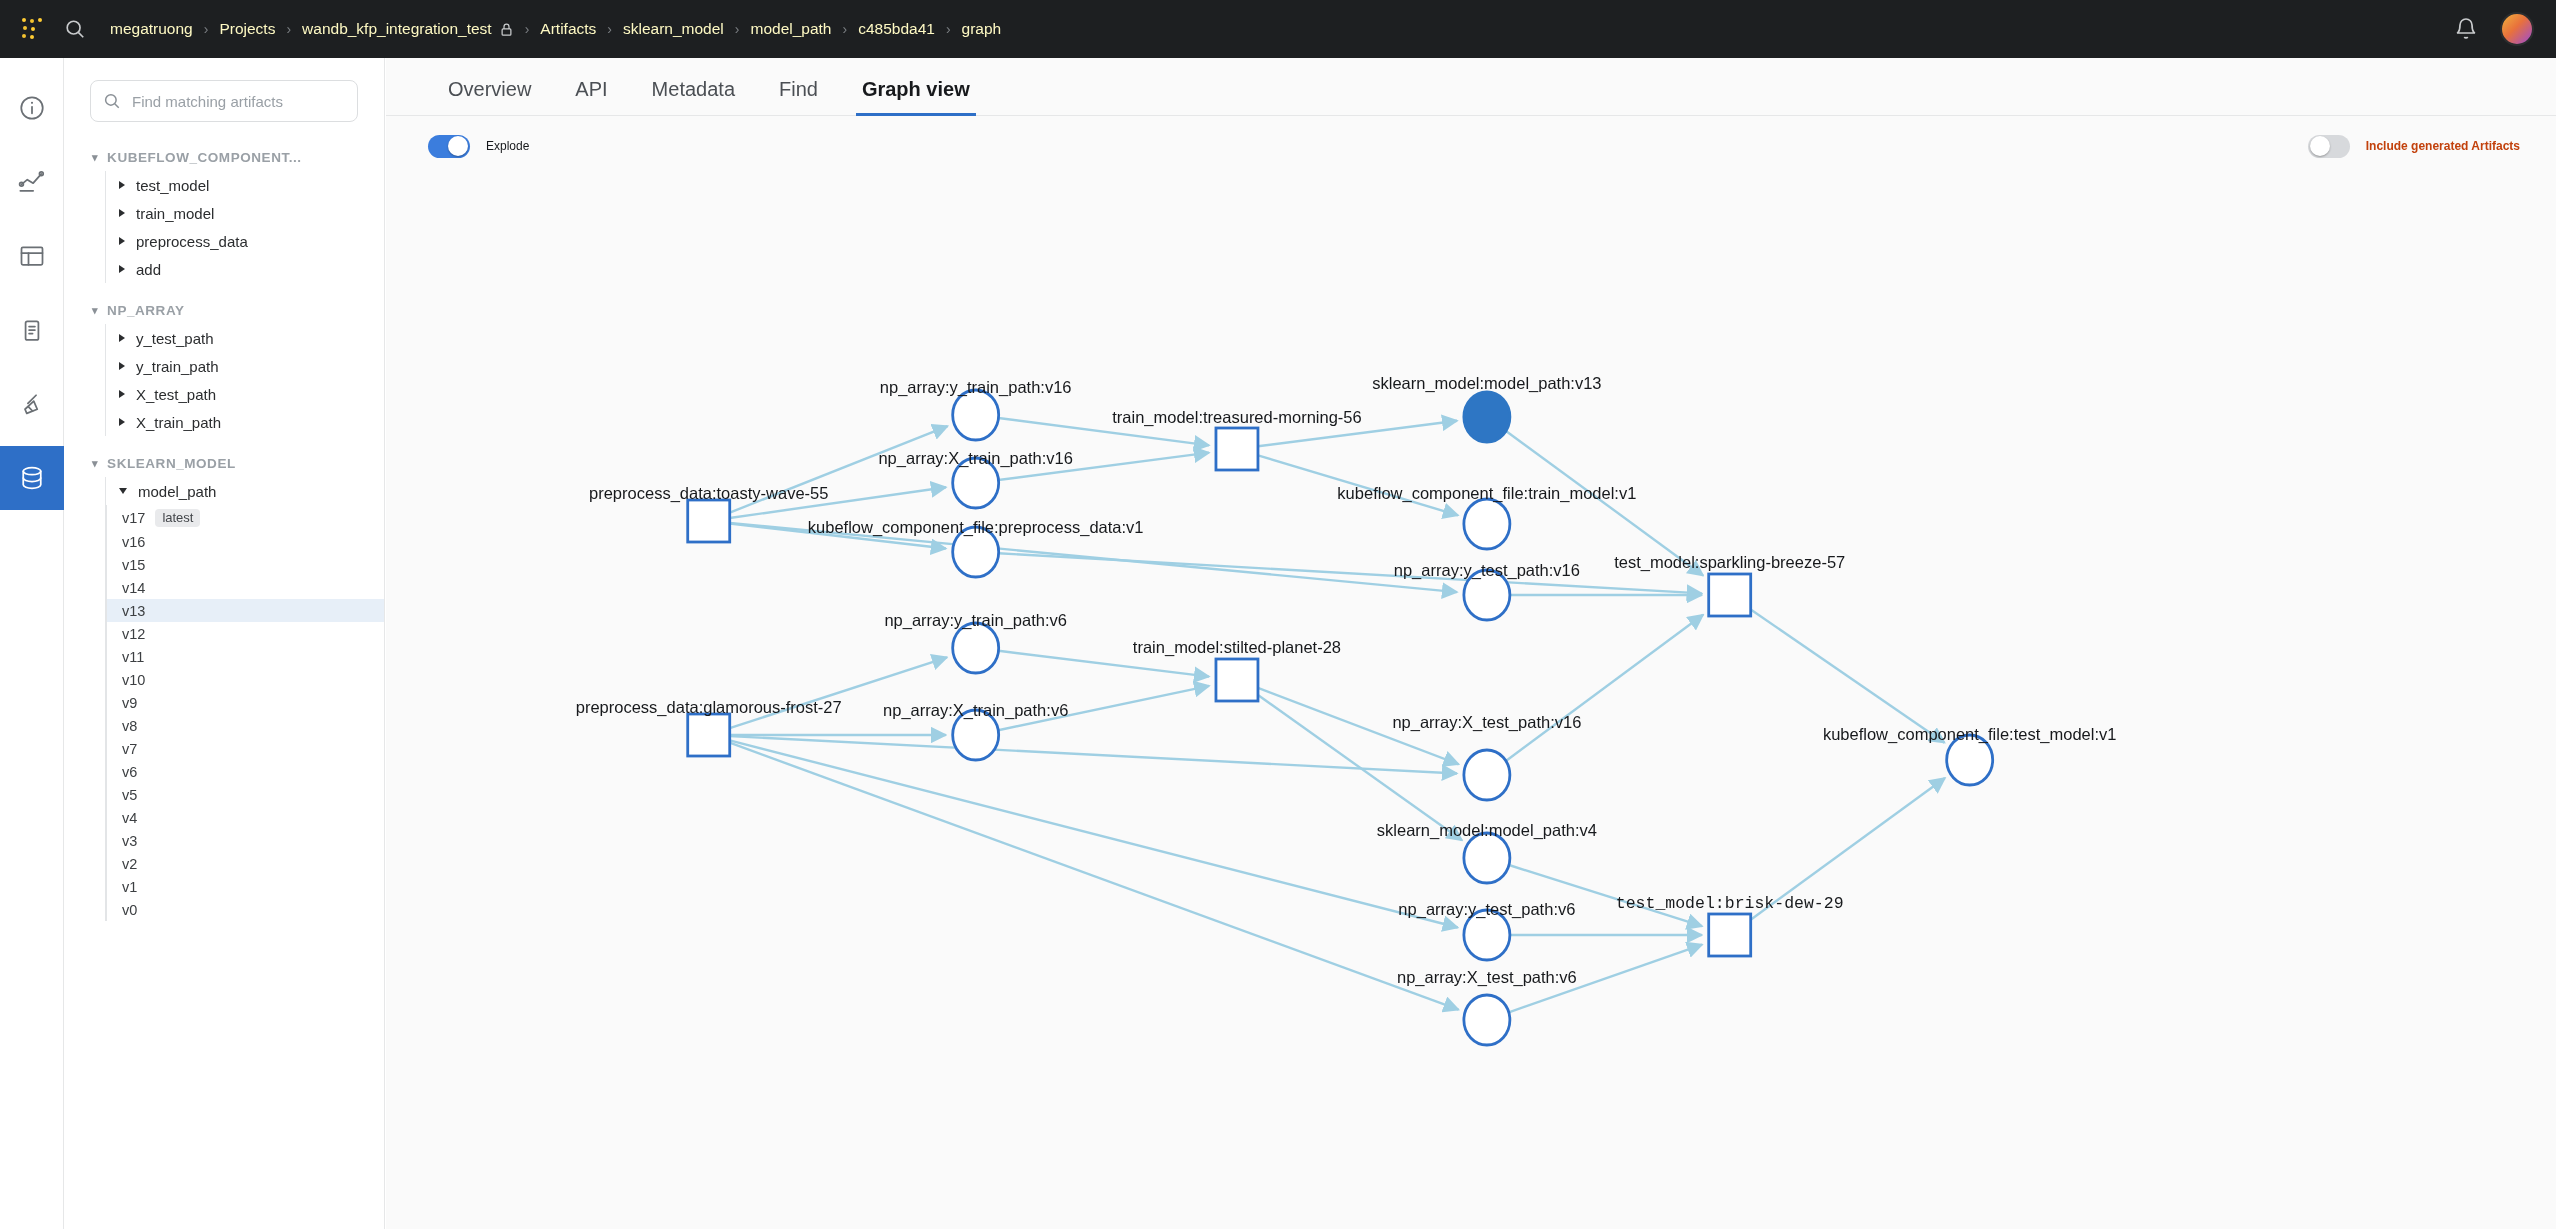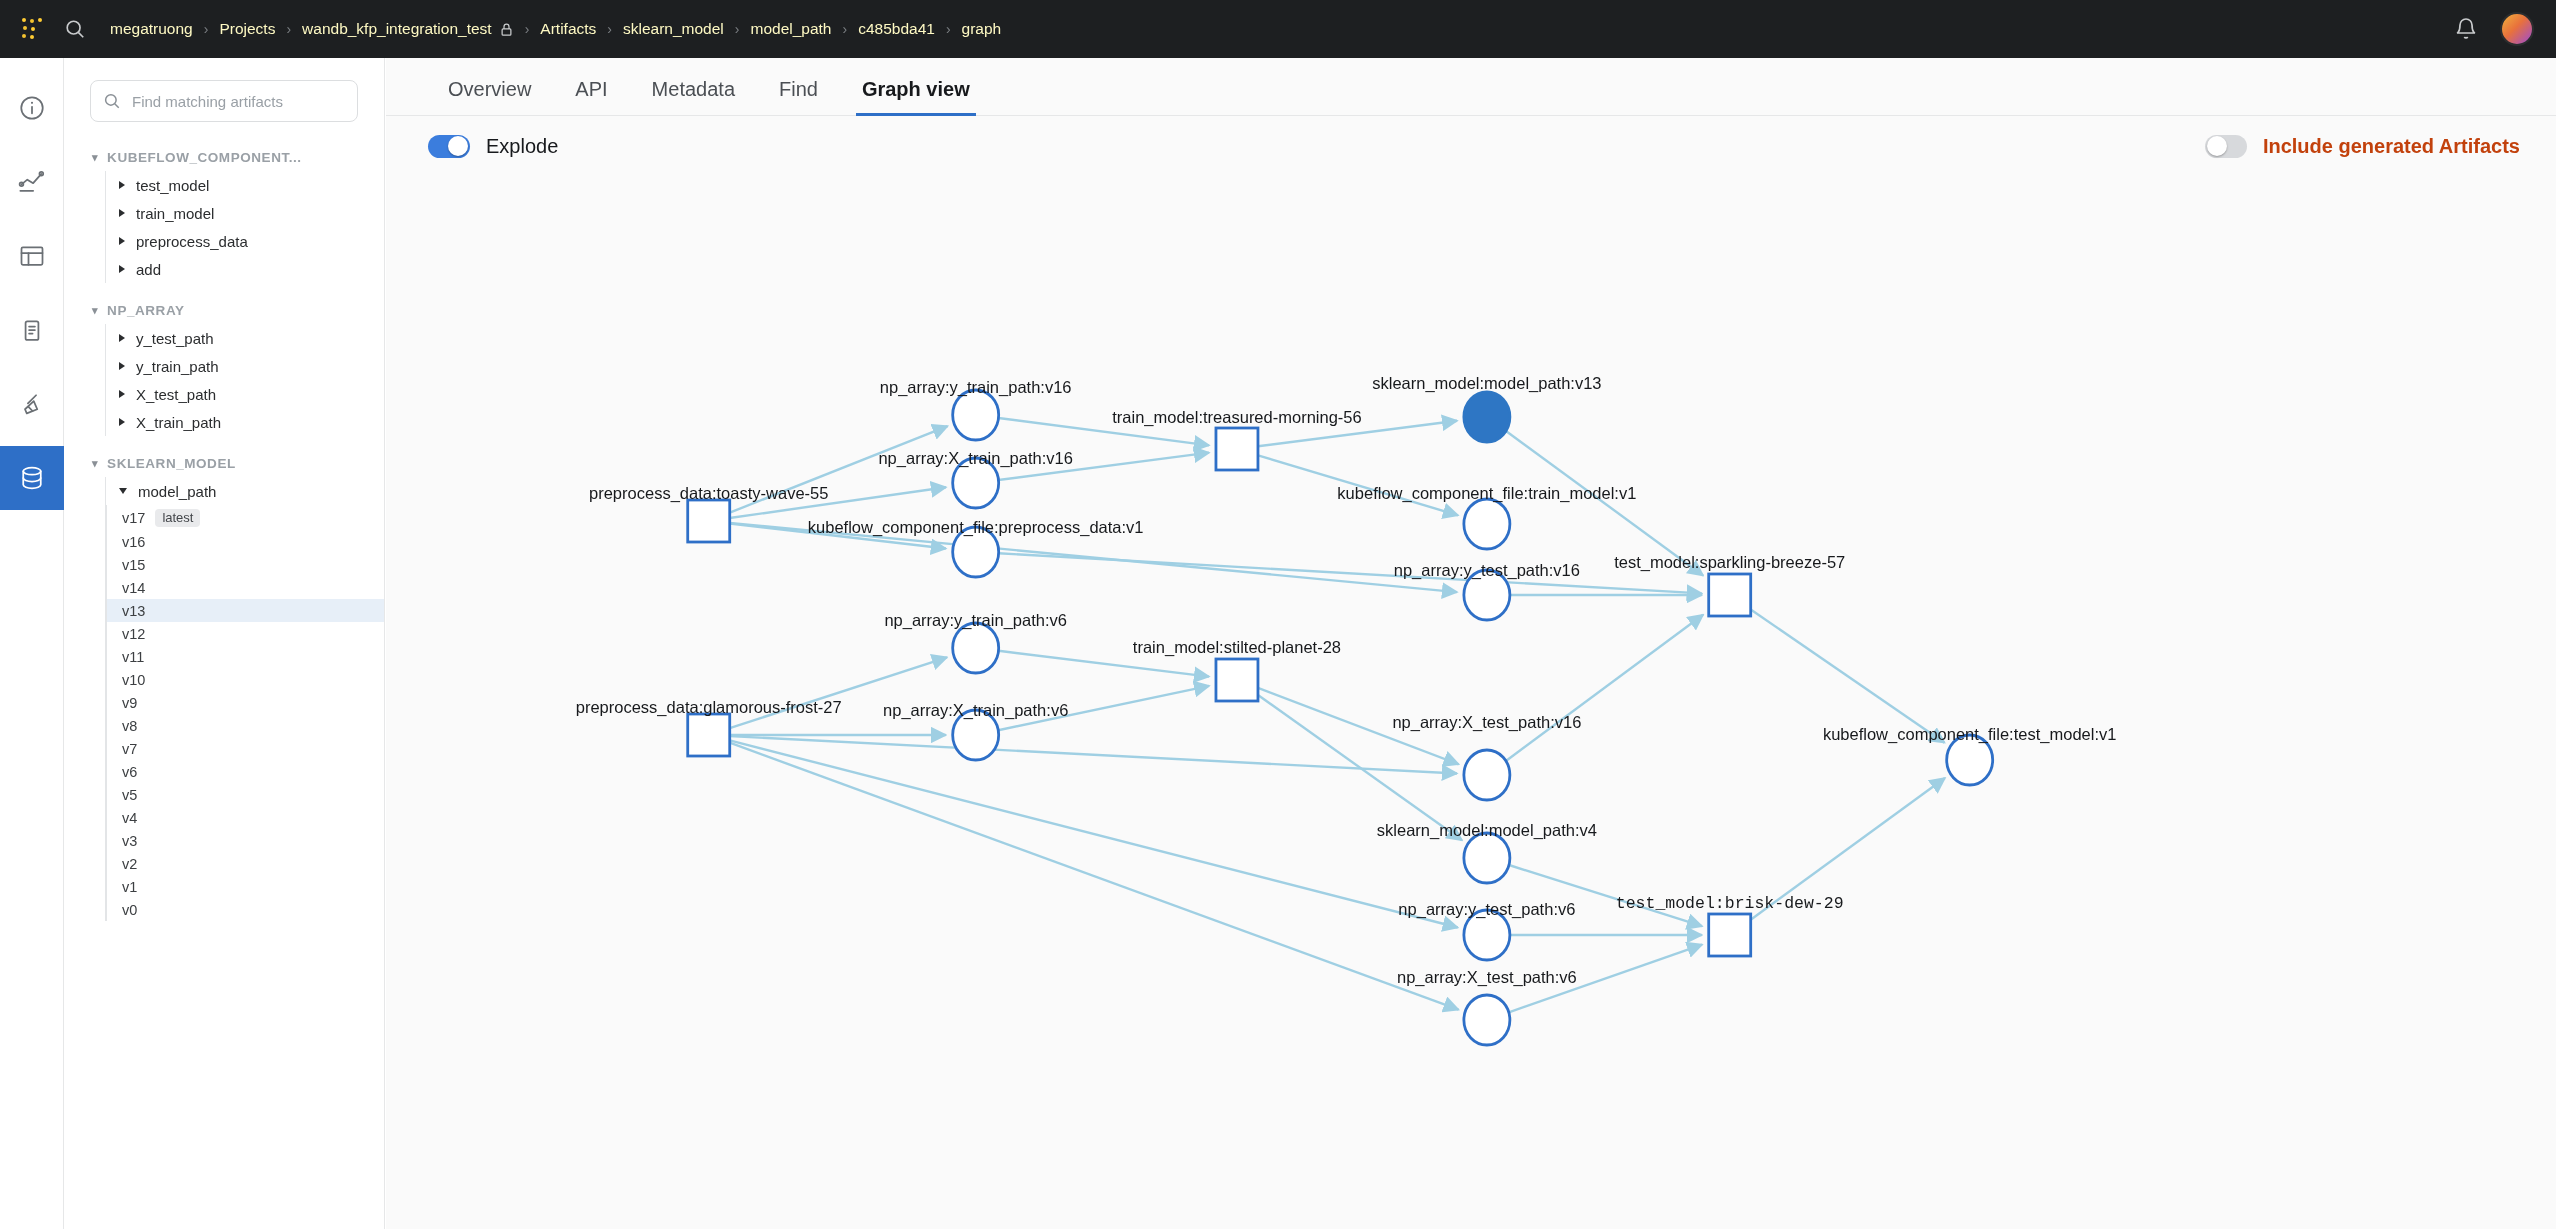--- a/index.html
+++ b/index.html
@@ -108,21 +108,21 @@
     height:60px;display:flex;align-items:center;padding:0 36px 0 42px;background:#fafafa;
   }
   .tg{display:flex;align-items:center;gap:16px;cursor:pointer;}
   .sw{width:42px;height:23px;border-radius:12px;background:#d7d9dc;position:relative;flex:none;}
   .sw i{
     position:absolute;top:1.5px;left:2px;width:20px;height:20px;border-radius:50%;
     background:#fff;box-shadow:0 1px 2px rgba(0,0,0,.3);display:block;
   }
   .sw.on{background:#3b7ddd;}
   .sw.on i{left:20px;}
-  .tg-label{font-size:20px;color:#17191c;}
+  .tg-label{font-size:12px;color:#17191c;}
   .tg.right{margin-left:auto;}
   .tg.right .tg-label{color:#c2410c;font-weight:bold;}
 
   .canvas{
     position:absolute;top:118px;left:0;width:2170px;height:1053px;
     background:#fafafa;overflow:hidden;
   }
   .canvas svg{position:absolute;top:0;left:0;}
   .glabel{
     position:absolute;font-size:16.5px;color:#17191c;white-space:nowrap;

